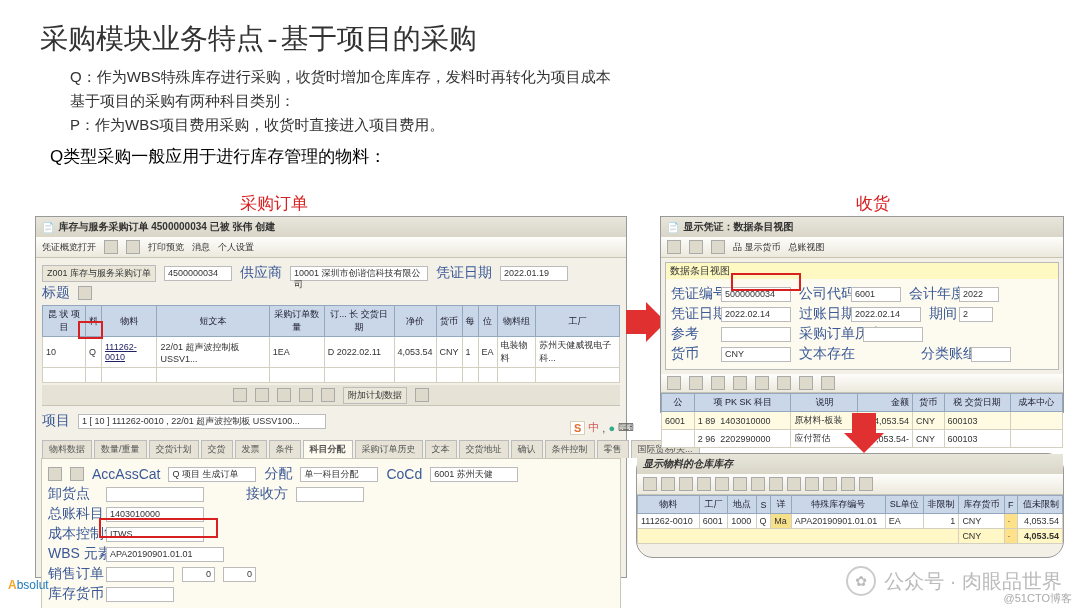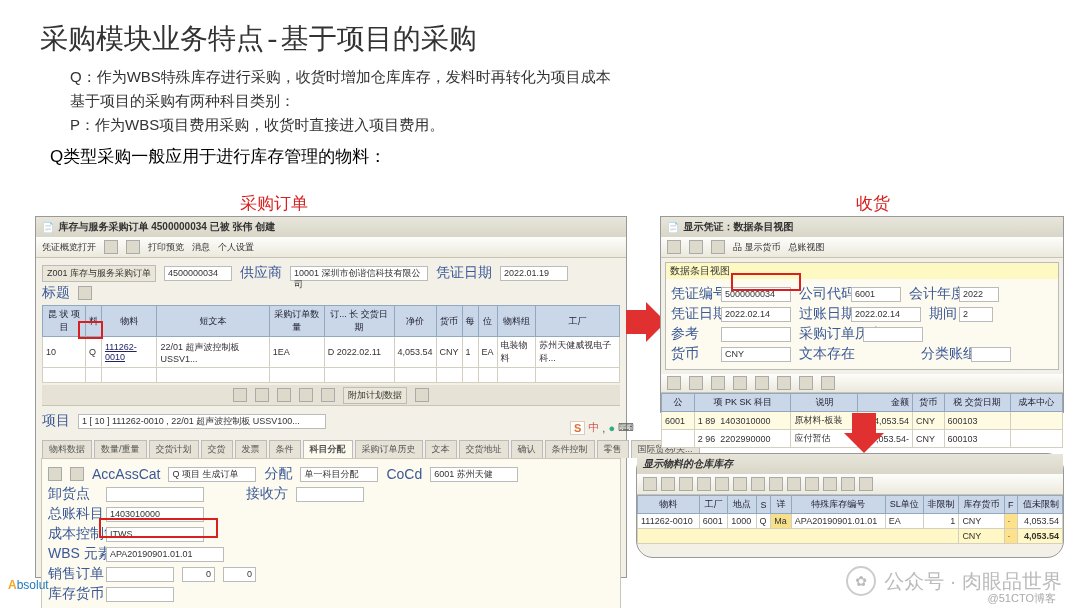--- a/index.html
+++ b/index.html
@@ -19,21 +19,21 @@
   .tab{background:#e6e3d6; border:1px solid #bbb; border-bottom:none; padding:2px 6px; font-size:9px; color:#555; white-space:nowrap;}
   .tab.active{background:#fdfbef; font-weight:bold;}
   table.data{border-collapse:collapse; width:100%; font-size:9px;}
   table.data th{background:#c9d7e8; border:1px solid #93a8bf; padding:2px 3px; font-weight:normal; color:#223;}
   table.data td{background:#fff; border:1px solid #d3d0c2; padding:2px 3px;}
   table.data tr.yellow td{background:#fff7c5;}
   table.data tr.ltyellow td{background:#fffbe2;}
   .red-box{position:absolute; border:2px solid #d82020;}
   .watermark{position:absolute; right:18px; bottom:12px; color:#bbb; font-size:20px; display:flex; align-items:center; gap:8px;}
   .watermark .bubble{width:26px; height:26px; border-radius:50%; border:2px solid #ccc; display:flex; align-items:center; justify-content:center; font-size:14px; color:#bbb;}
-  .blogtag{position:absolute; right:24px; bottom:2px; color:#aaa; font-size:11px;text-align:right;}
+  .blogtag{position:absolute; right:8px; bottom:2px; color:#aaa; font-size:11px;text-align:right;}
   .logo{position:absolute; left:8px; bottom:16px; font-size:12px; }
   .logo .a{color:#f5a623; font-weight:bold;}
   .logo .s{color:#1c79c0;}
   .imebar{position:absolute; display:flex; align-items:center; gap:3px; font-size:11px;}
   .imebar span{color:#c55;}
   .btn-ico{display:inline-block; width:12px; height:12px; background:#dedacb; border:1px solid #aaa;}
 </style>
 </head>
 <body>
 

